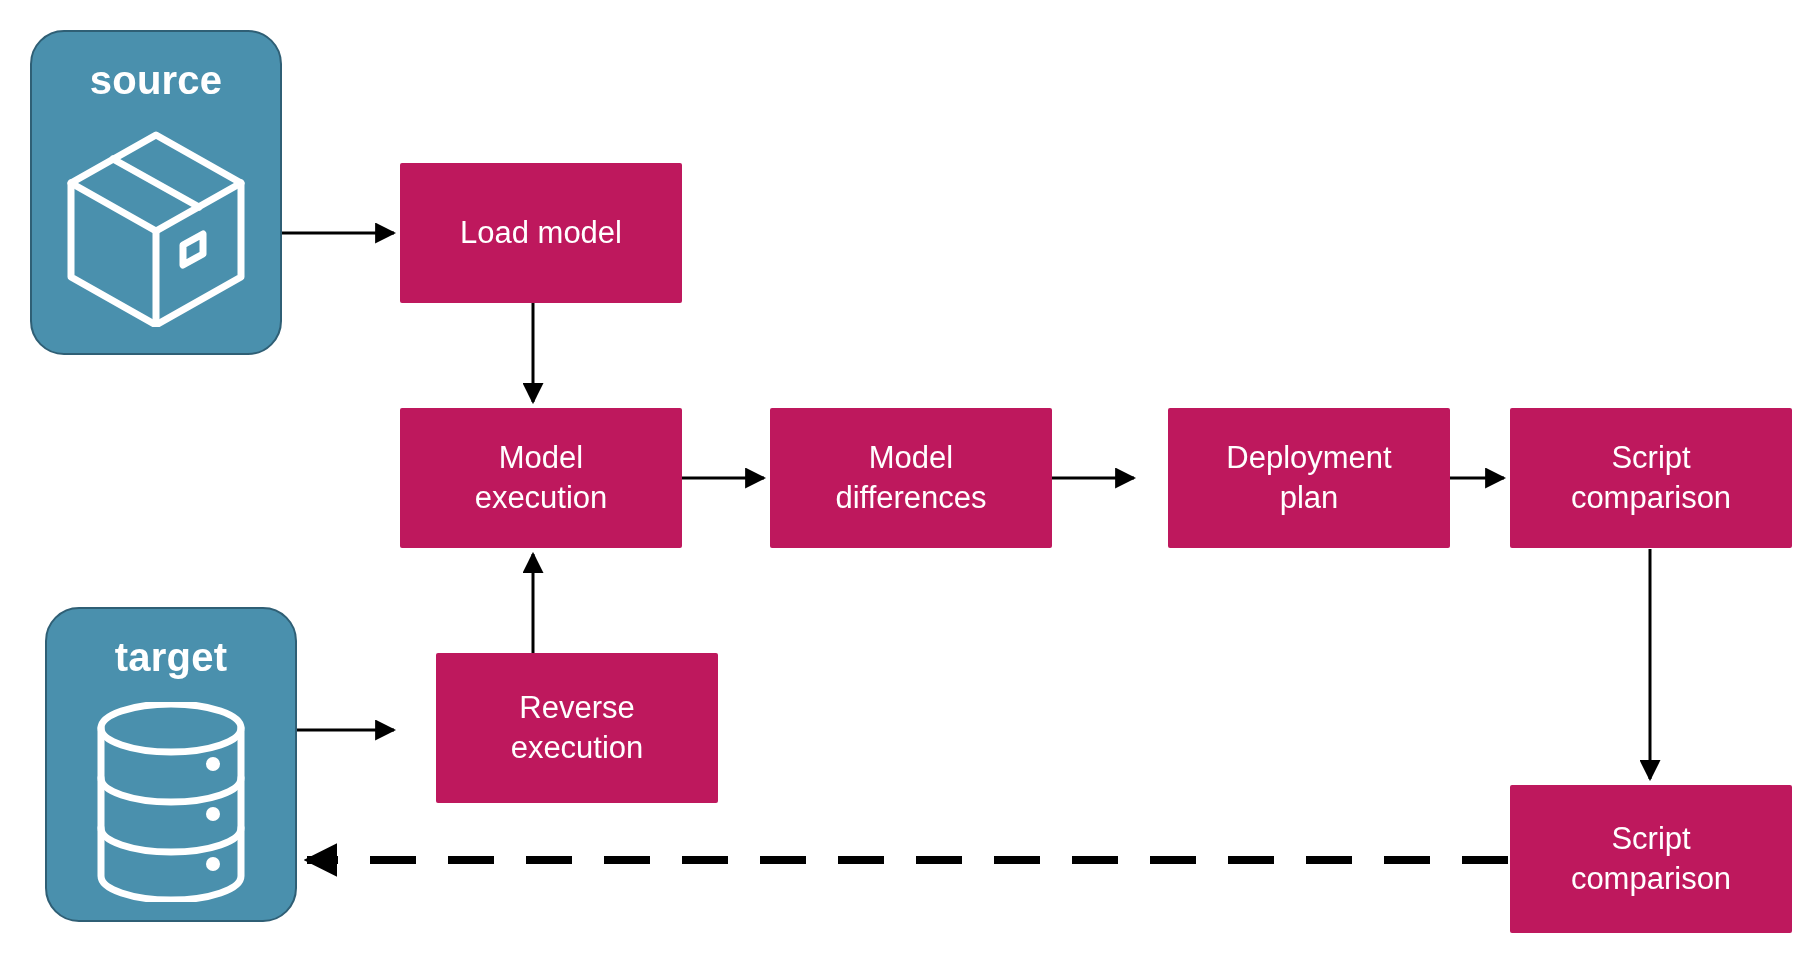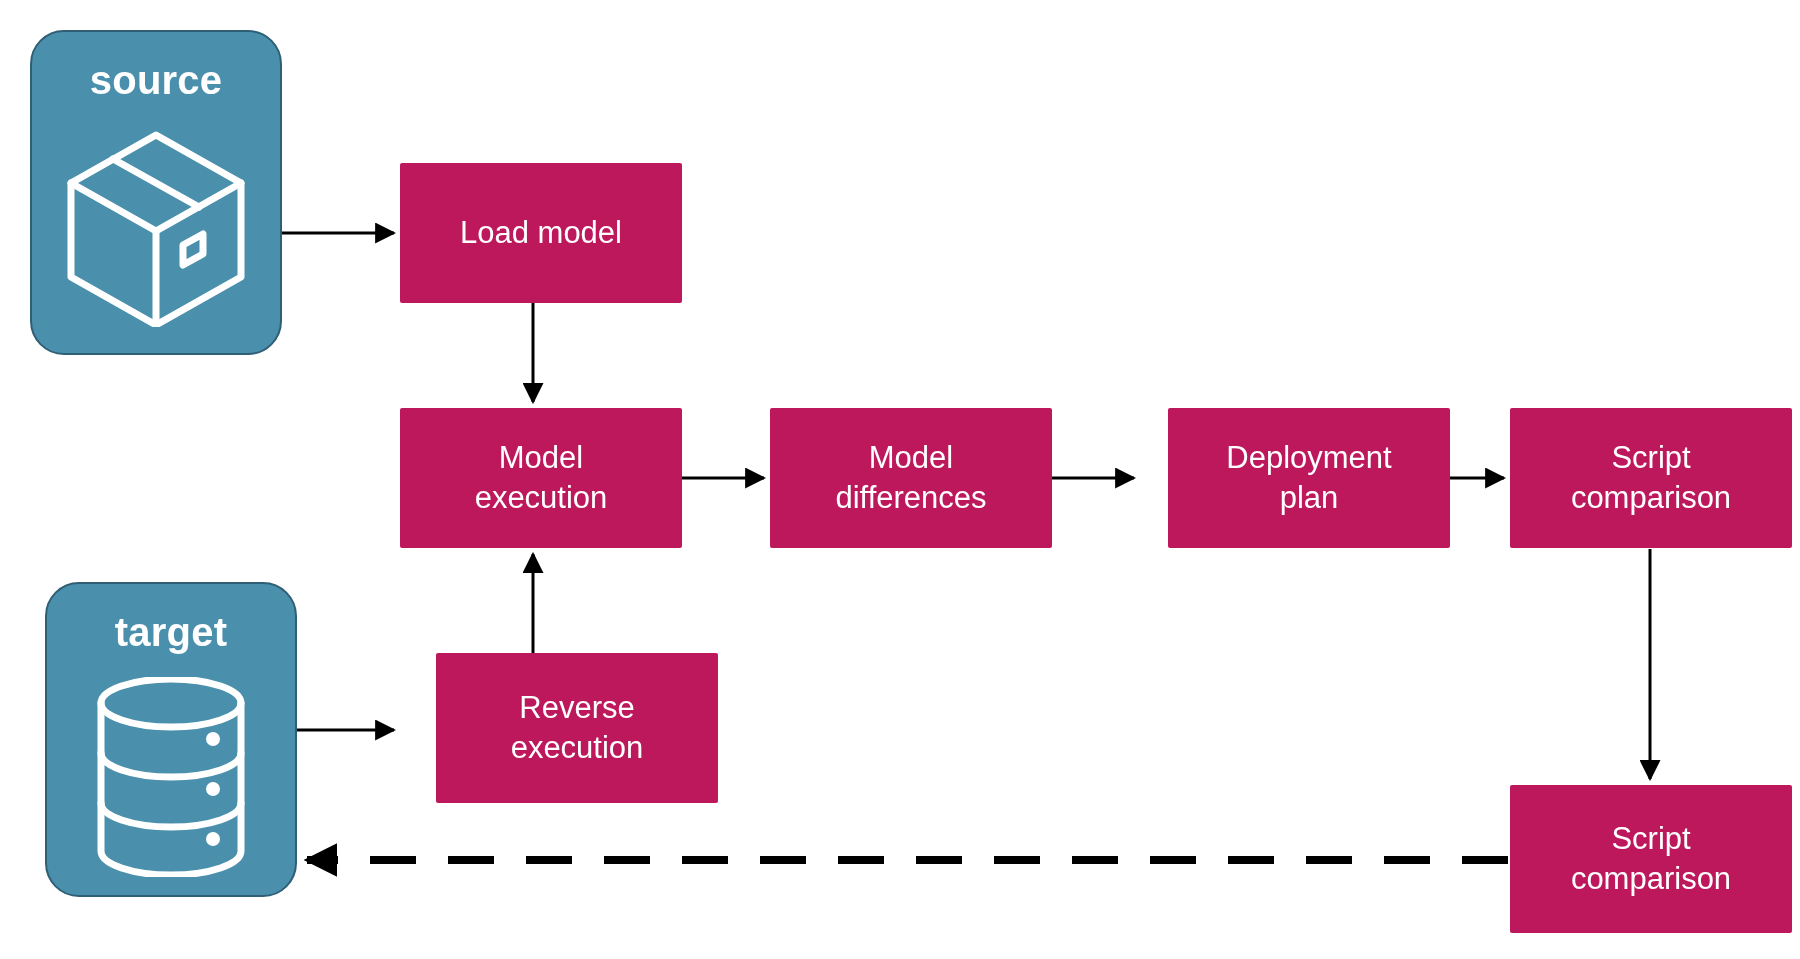--- a/index.html
+++ b/index.html
@@ -120,21 +120,21 @@
           <path d="M95 104 L95 198"></path>
 
           <path d="M52 32 L138 80"></path>
 
           <path d="M122 118 L142 107 L142 127 L122 138 Z"></path>
         </g>
       </svg>
     </div>
   </div>
 
-  <div class="endpoint" style="left:45px; top:582px; width:252px; height:315px;gap:6px;">
+  <div class="endpoint" style="left:45px; top:607px; width:252px; height:315px;gap:6px;">
     <div class="endpoint-label">target</div>
     <div class="endpoint-icon">
       <svg width="160" height="200" viewBox="0 0 160 200" xmlns="http://www.w3.org/2000/svg">
         <g fill="none" stroke="#ffffff" stroke-width="7" stroke-linejoin="round" stroke-linecap="round">
 
           <path d="M10 26 L10 174 A70 24 0 0 0 150 174 L150 26"></path>
 
           <ellipse cx="80" cy="26" rx="70" ry="24"></ellipse>
 
           <path d="M10 76 A70 24 0 0 0 150 76"></path>

